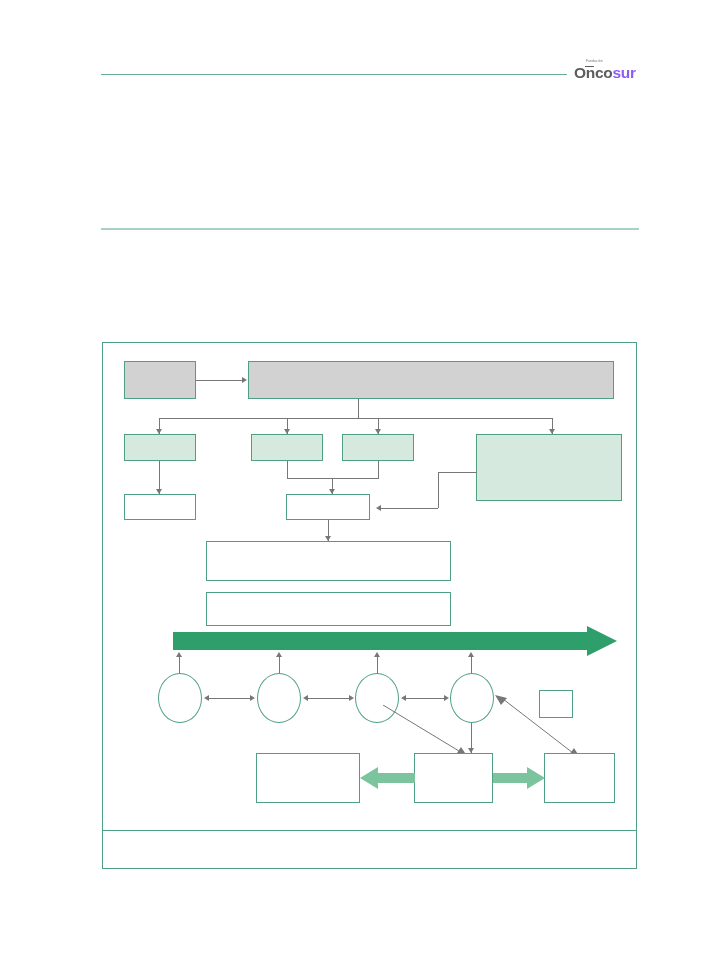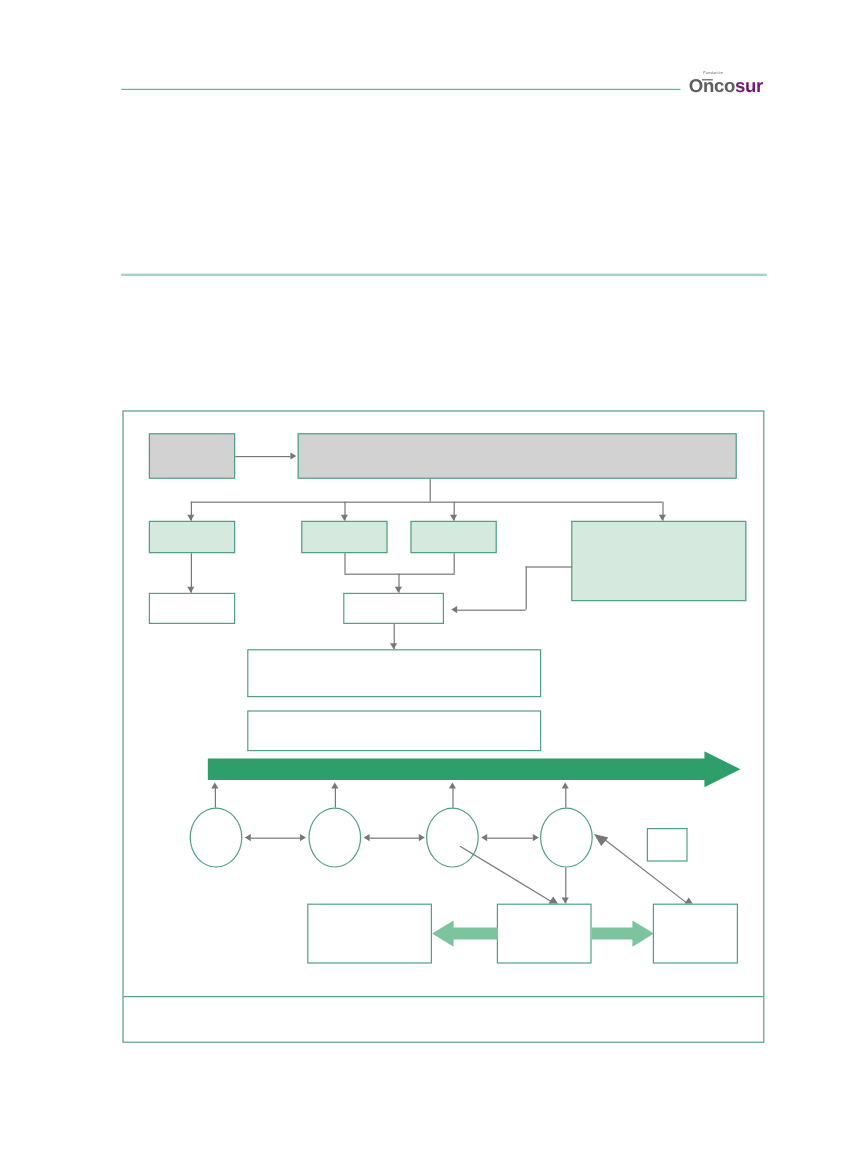--- a/index.html
+++ b/index.html
@@ -53,21 +53,21 @@
     position: absolute;
     left: 0;
     top: 4px;
     font-size: 15.5px;
     font-weight: bold;
     line-height: 18px;
     white-space: nowrap;
     letter-spacing: -0.3px;
   }
   #brand-onco { color: #5d5d5d; }
-  #brand-sur  { color: #701a75; }
+  #brand-sur  { color: #8b5cf6; }
   #brand-macron {
     position: absolute;
     left: 11px;
     top: 5.5px;
     width: 9px;
     height: 1.2px;
     background: #5d5d5d;
   }
 
   

